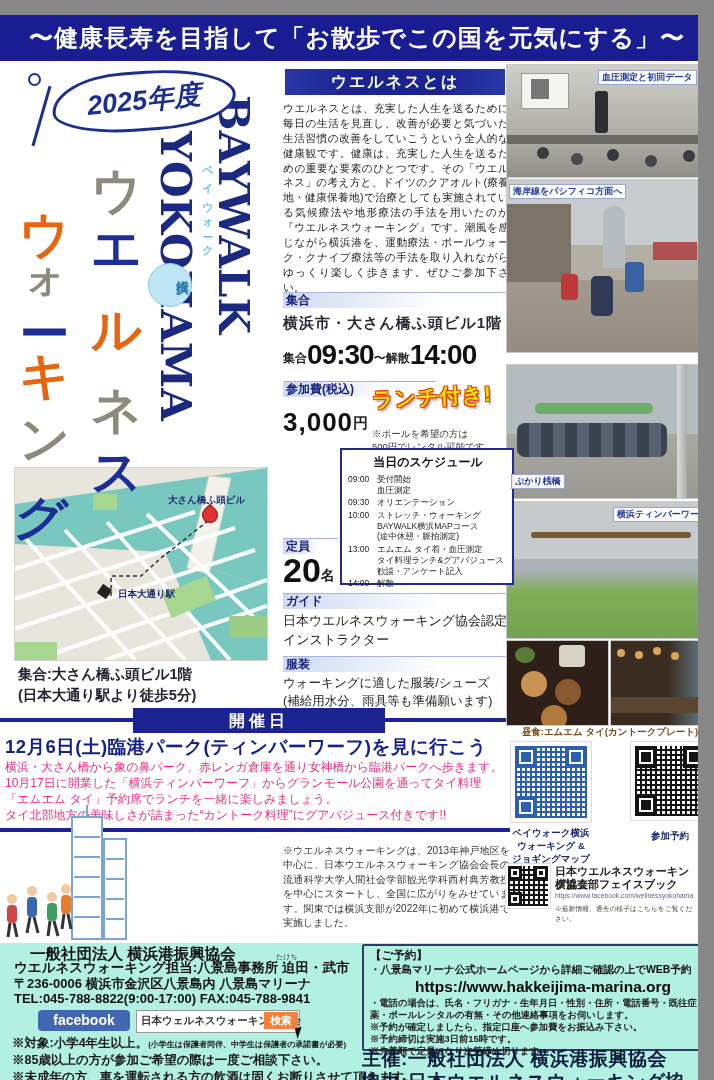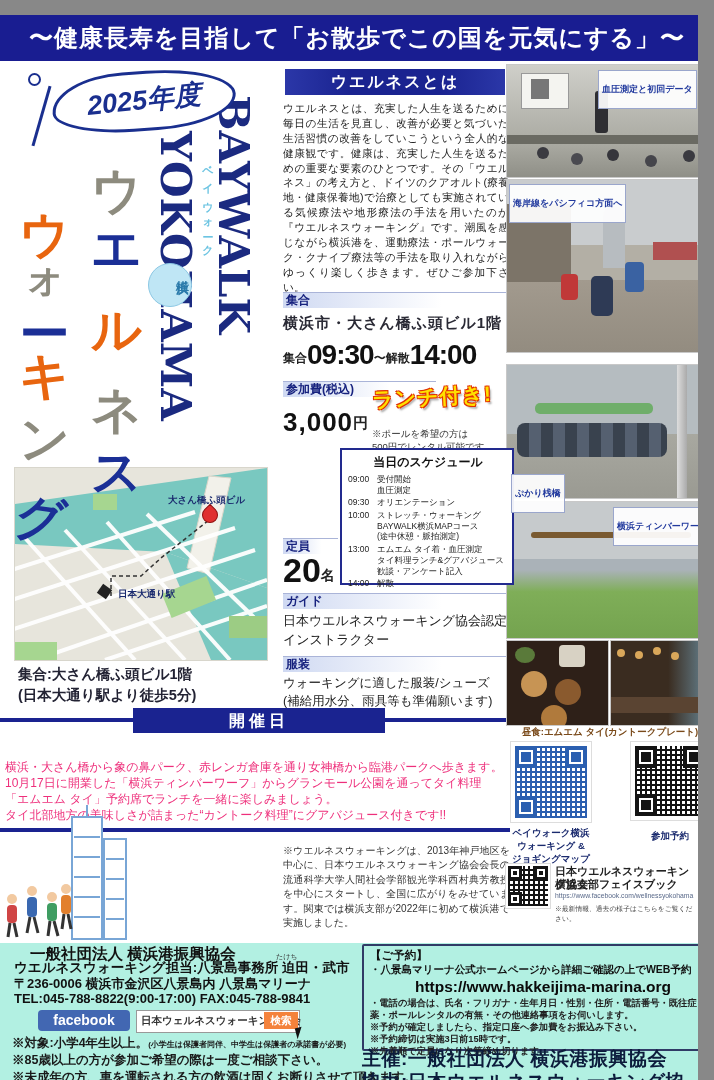--- a/index.html
+++ b/index.html
@@ -81,21 +81,21 @@
   .evhead{left:133px;top:693px;width:252px;height:25px;background:#1a2390;color:#fff;font-weight:bold;
           font-size:16px;text-align:center;line-height:25px;letter-spacing:4px;z-index:2;}
   .evdate{left:5px;top:719px;width:505px;font-size:18.5px;font-weight:900;color:#15208a;letter-spacing:0.5px;}
   .evdesc{left:5px;top:745px;width:502px;font-size:12px;font-weight:normal;color:#ee2f7b;line-height:1.33;}
   .evrule2{left:0;top:813px;width:510px;height:3.5px;background:#1a2390;}
   .histnote{left:283px;top:829px;width:227px;font-size:10px;color:#333;line-height:1.44;text-align:justify;}
 
   
   .photo{overflow:hidden;border:1px solid #c8c8c8;background:#bbb;}
   .pcap{position:absolute;background:rgba(255,255,255,.93);color:#223a9e;font-size:9px;font-weight:bold;
-        padding:12px 3px;border:1px solid #9aa6cc;line-height:13px;white-space:nowrap;z-index:2;}
+        padding:0 3px;border:1px solid #9aa6cc;line-height:13px;white-space:nowrap;z-index:2;}
   .shape{position:absolute;}
   .foodcap{left:506px;top:711px;width:208px;text-align:center;font-size:9.5px;font-weight:bold;color:#7a4a1a;}
 
   
   .qr{background:#fff;border:1px solid #ddd;}
   .qrpat{position:absolute;inset:4px;}
   .qrpat.blk{background:repeating-linear-gradient(90deg,#141414 0 2px,transparent 2px 5px),
              repeating-linear-gradient(0deg,#141414 0 2px,#fff 2px 5px);}
   .qrpat.blu{background:repeating-linear-gradient(90deg,#2b5fb0 0 2px,transparent 2px 5px),
              repeating-linear-gradient(0deg,#2b5fb0 0 2px,#fff 2px 5px);}
@@ -250,20 +250,21 @@
   <div class="abs secbar" style="left:283px;top:578px;"><span>ガイド</span></div>
   <div class="abs guidetext prel">日本ウエルネスウォーキング協会認定
 インストラクター</div>
 
   <div class="abs secbar" style="left:283px;top:641px;"><span>服装</span></div>
   <div class="abs clothtext prel">ウォーキングに適した服装/シューズ
 (補給用水分、雨具等も準備願います)</div>
 
   <div class="abs evrule1"></div>
   <div class="abs evhead">開催日</div>
+  <div class="abs evdate">12月6日(土)臨港パーク(ティンバーワーフ)を見に行こう</div>
   <div class="abs evdesc prel">横浜・大さん橋から象の鼻パーク、赤レンガ倉庫を通り女神橋から臨港パークへ歩きます。
 10月17日に開業した「横浜ティンバーワーフ」からグランモール公園を通ってタイ料理
 「エムエム タイ」予約席でランチを一緒に楽しみましょう。
 タイ北部地方の美味しさが詰まった“カントーク料理”にグアバジュース付きです!!</div>
   <div class="abs evrule2"></div>
 
   <svg class="abs" style="left:38px;top:788px;" width="100" height="140" viewBox="0 0 100 140">
     <g stroke="#79a6d6" fill="#ffffff" stroke-width="2">
       <rect x="34" y="14" width="30" height="122"></rect>
       <rect x="66" y="36" width="22" height="100"></rect>

